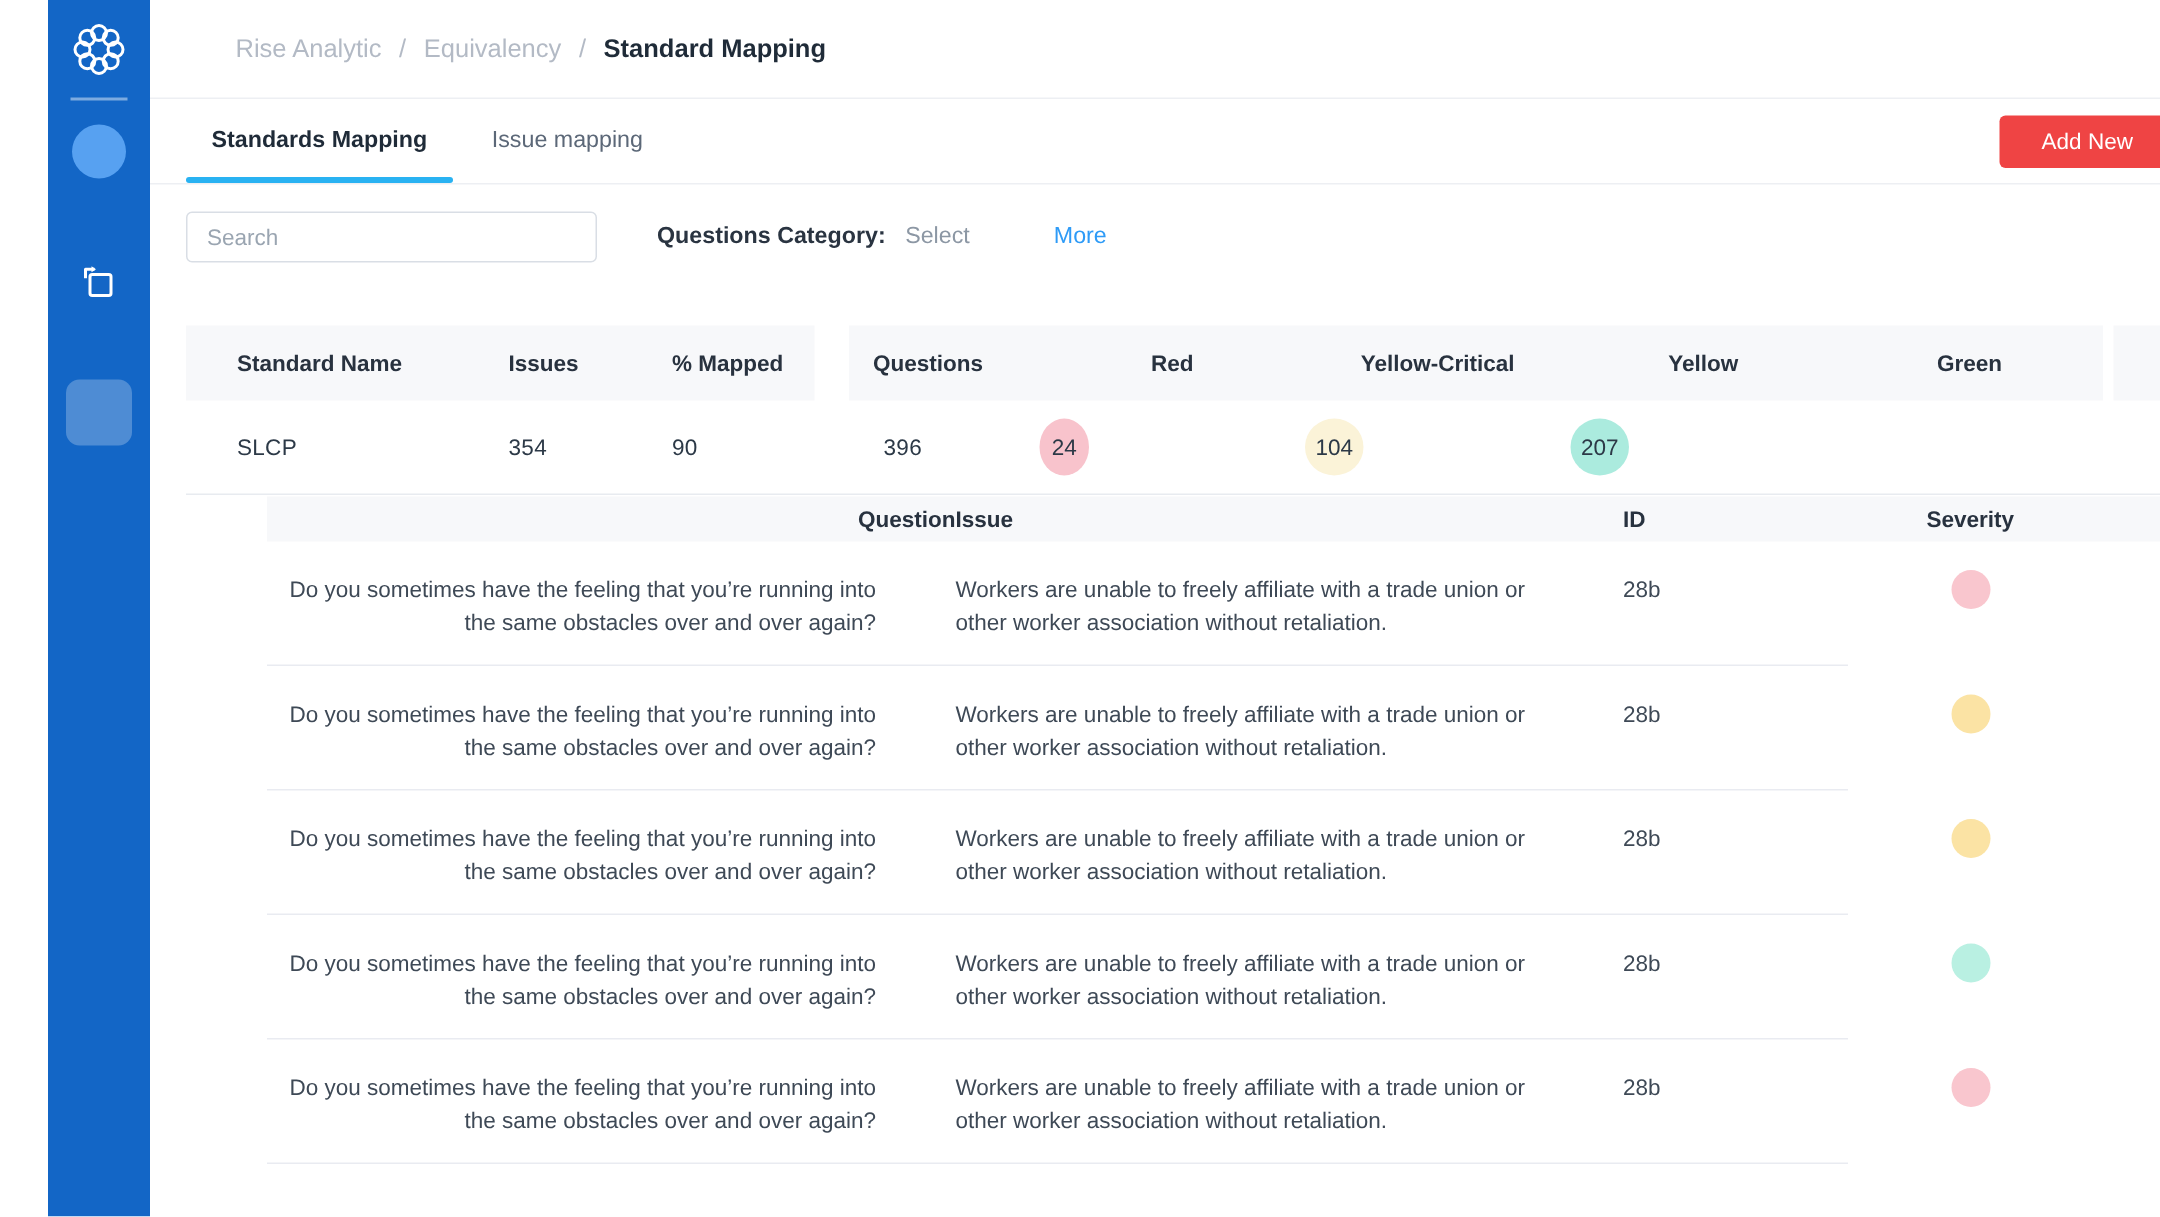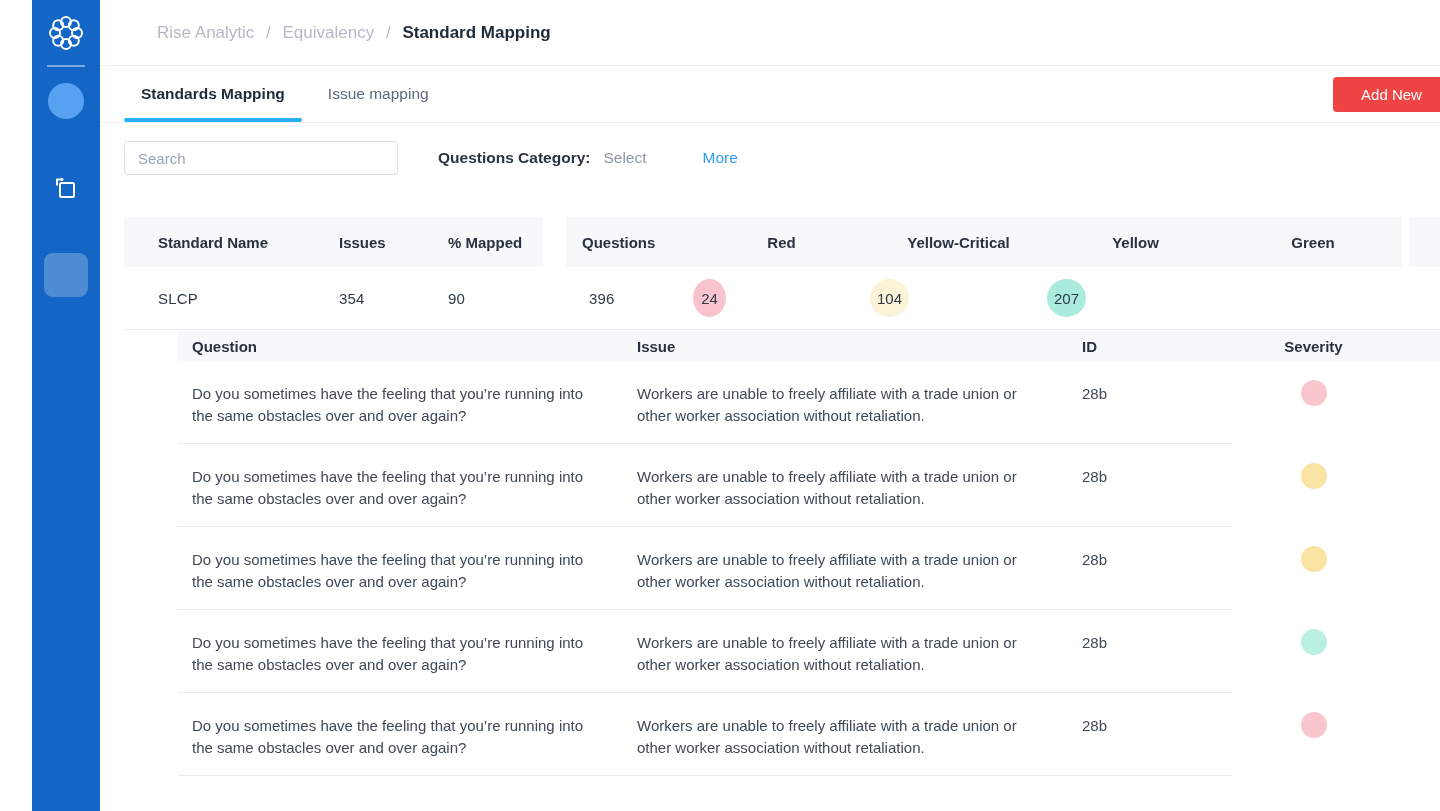--- a/index.html
+++ b/index.html
@@ -56,21 +56,21 @@
   .t-row { height:63px; align-items:center; border-bottom:1px solid #E8EBF0; font-size:15px; color:#2C3947; }
   .t-row .seg { background:transparent; }
   .td-val { letter-spacing:.2px; }
   .q-indent { display:inline-block; margin-left:7px; }
   .badge-cell { display:flex; justify-content:flex-start; }
   .badge { display:inline-flex; align-items:center; justify-content:center; min-width:33px; height:38px; padding:0 7px; border-radius:50%; font-size:15px; color:#2C3947; }
 
   
   .sub-table { margin-left:54px; width:1272px; }
   .sub-head { height:30px; margin-top:1px; background:#F7F8FA; display:flex; align-items:center; font-size:15px; font-weight:bold; color:#28323F; }
-  .sh-question, .q-question { width:459px; padding-left:14px; }
+  .sh-question, .q-question { width:459px; padding-left:14px;text-align:right; }
   .sh-issue, .q-issue { width:445px; }
   .sh-id, .q-id { width:167px; }
   .sh-sev { width:129px; text-align:center; }
   .q-sev { width:129px; display:flex; justify-content:center; }
   .q-row { position:relative; display:flex; height:83px; padding-top:22px; font-size:15px; color:#3E4956; line-height:21.5px; }
   .q-question span { display:block; max-width:392px; }
   .q-issue span { display:block; max-width:388px; }
   .sev-dot { width:26px; height:26px; border-radius:50%; margin-top:-3px; }
   .q-divider { position:absolute; left:0; bottom:0; width:1054px; height:1px; background:#E9EBF1; }
 </style>

